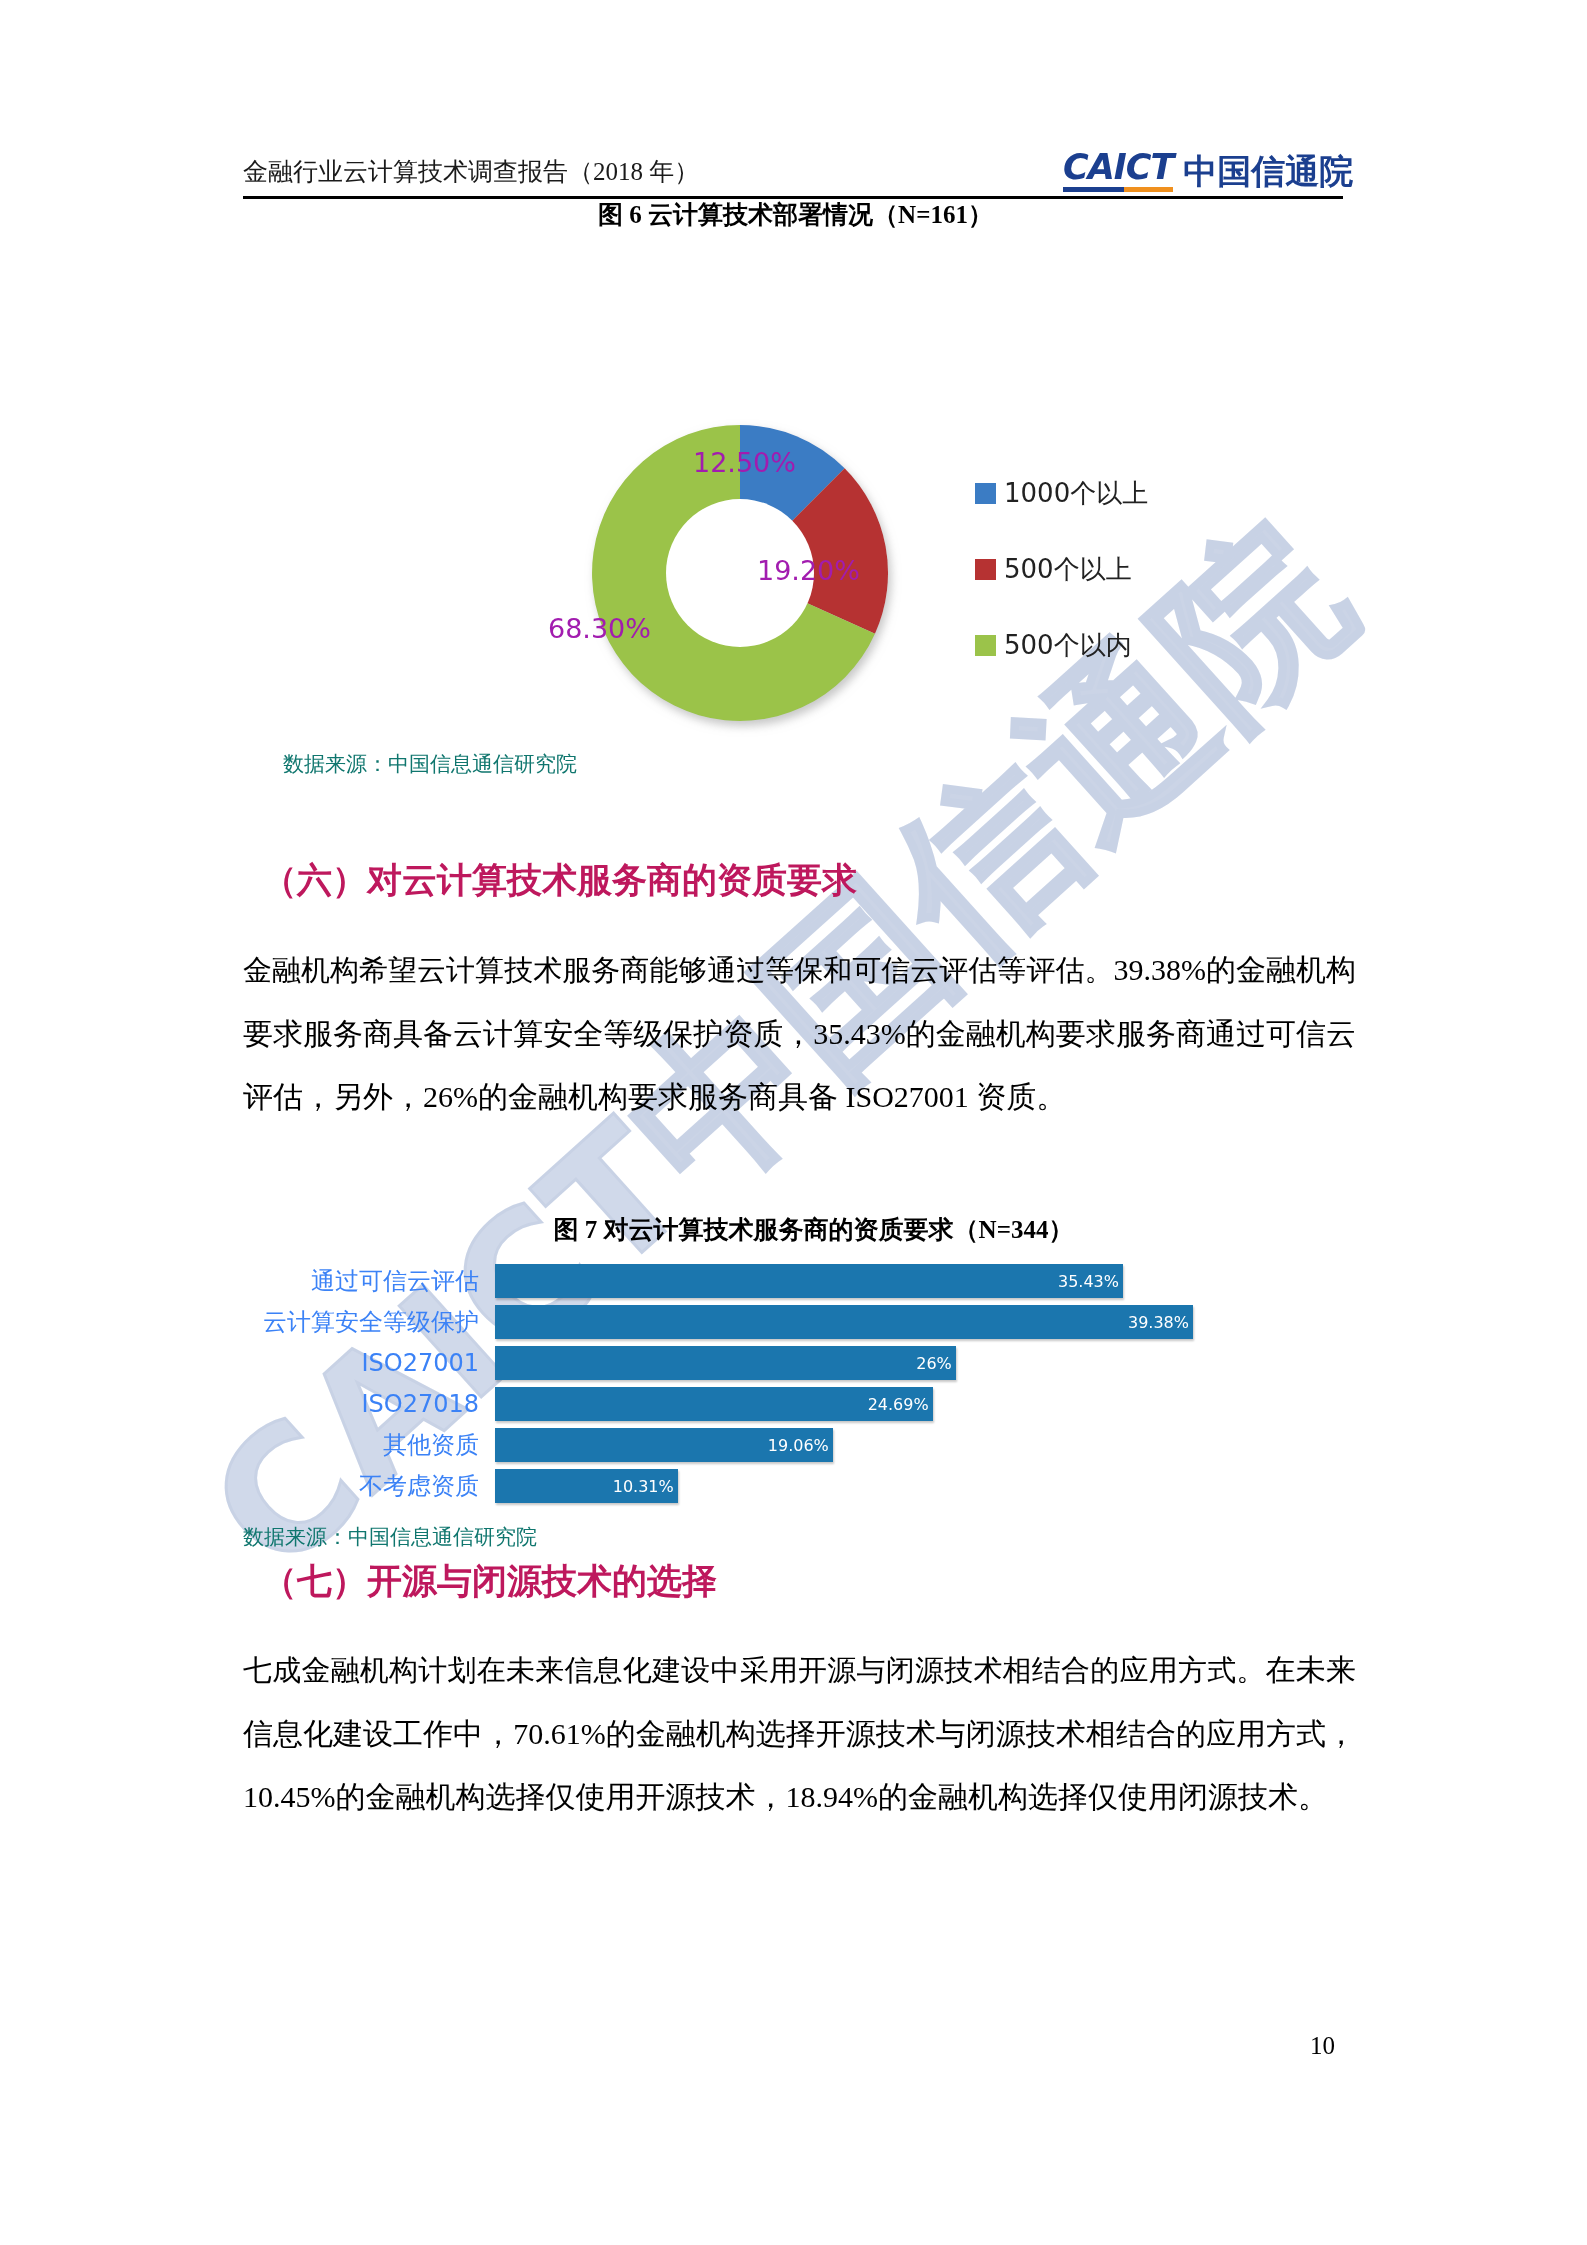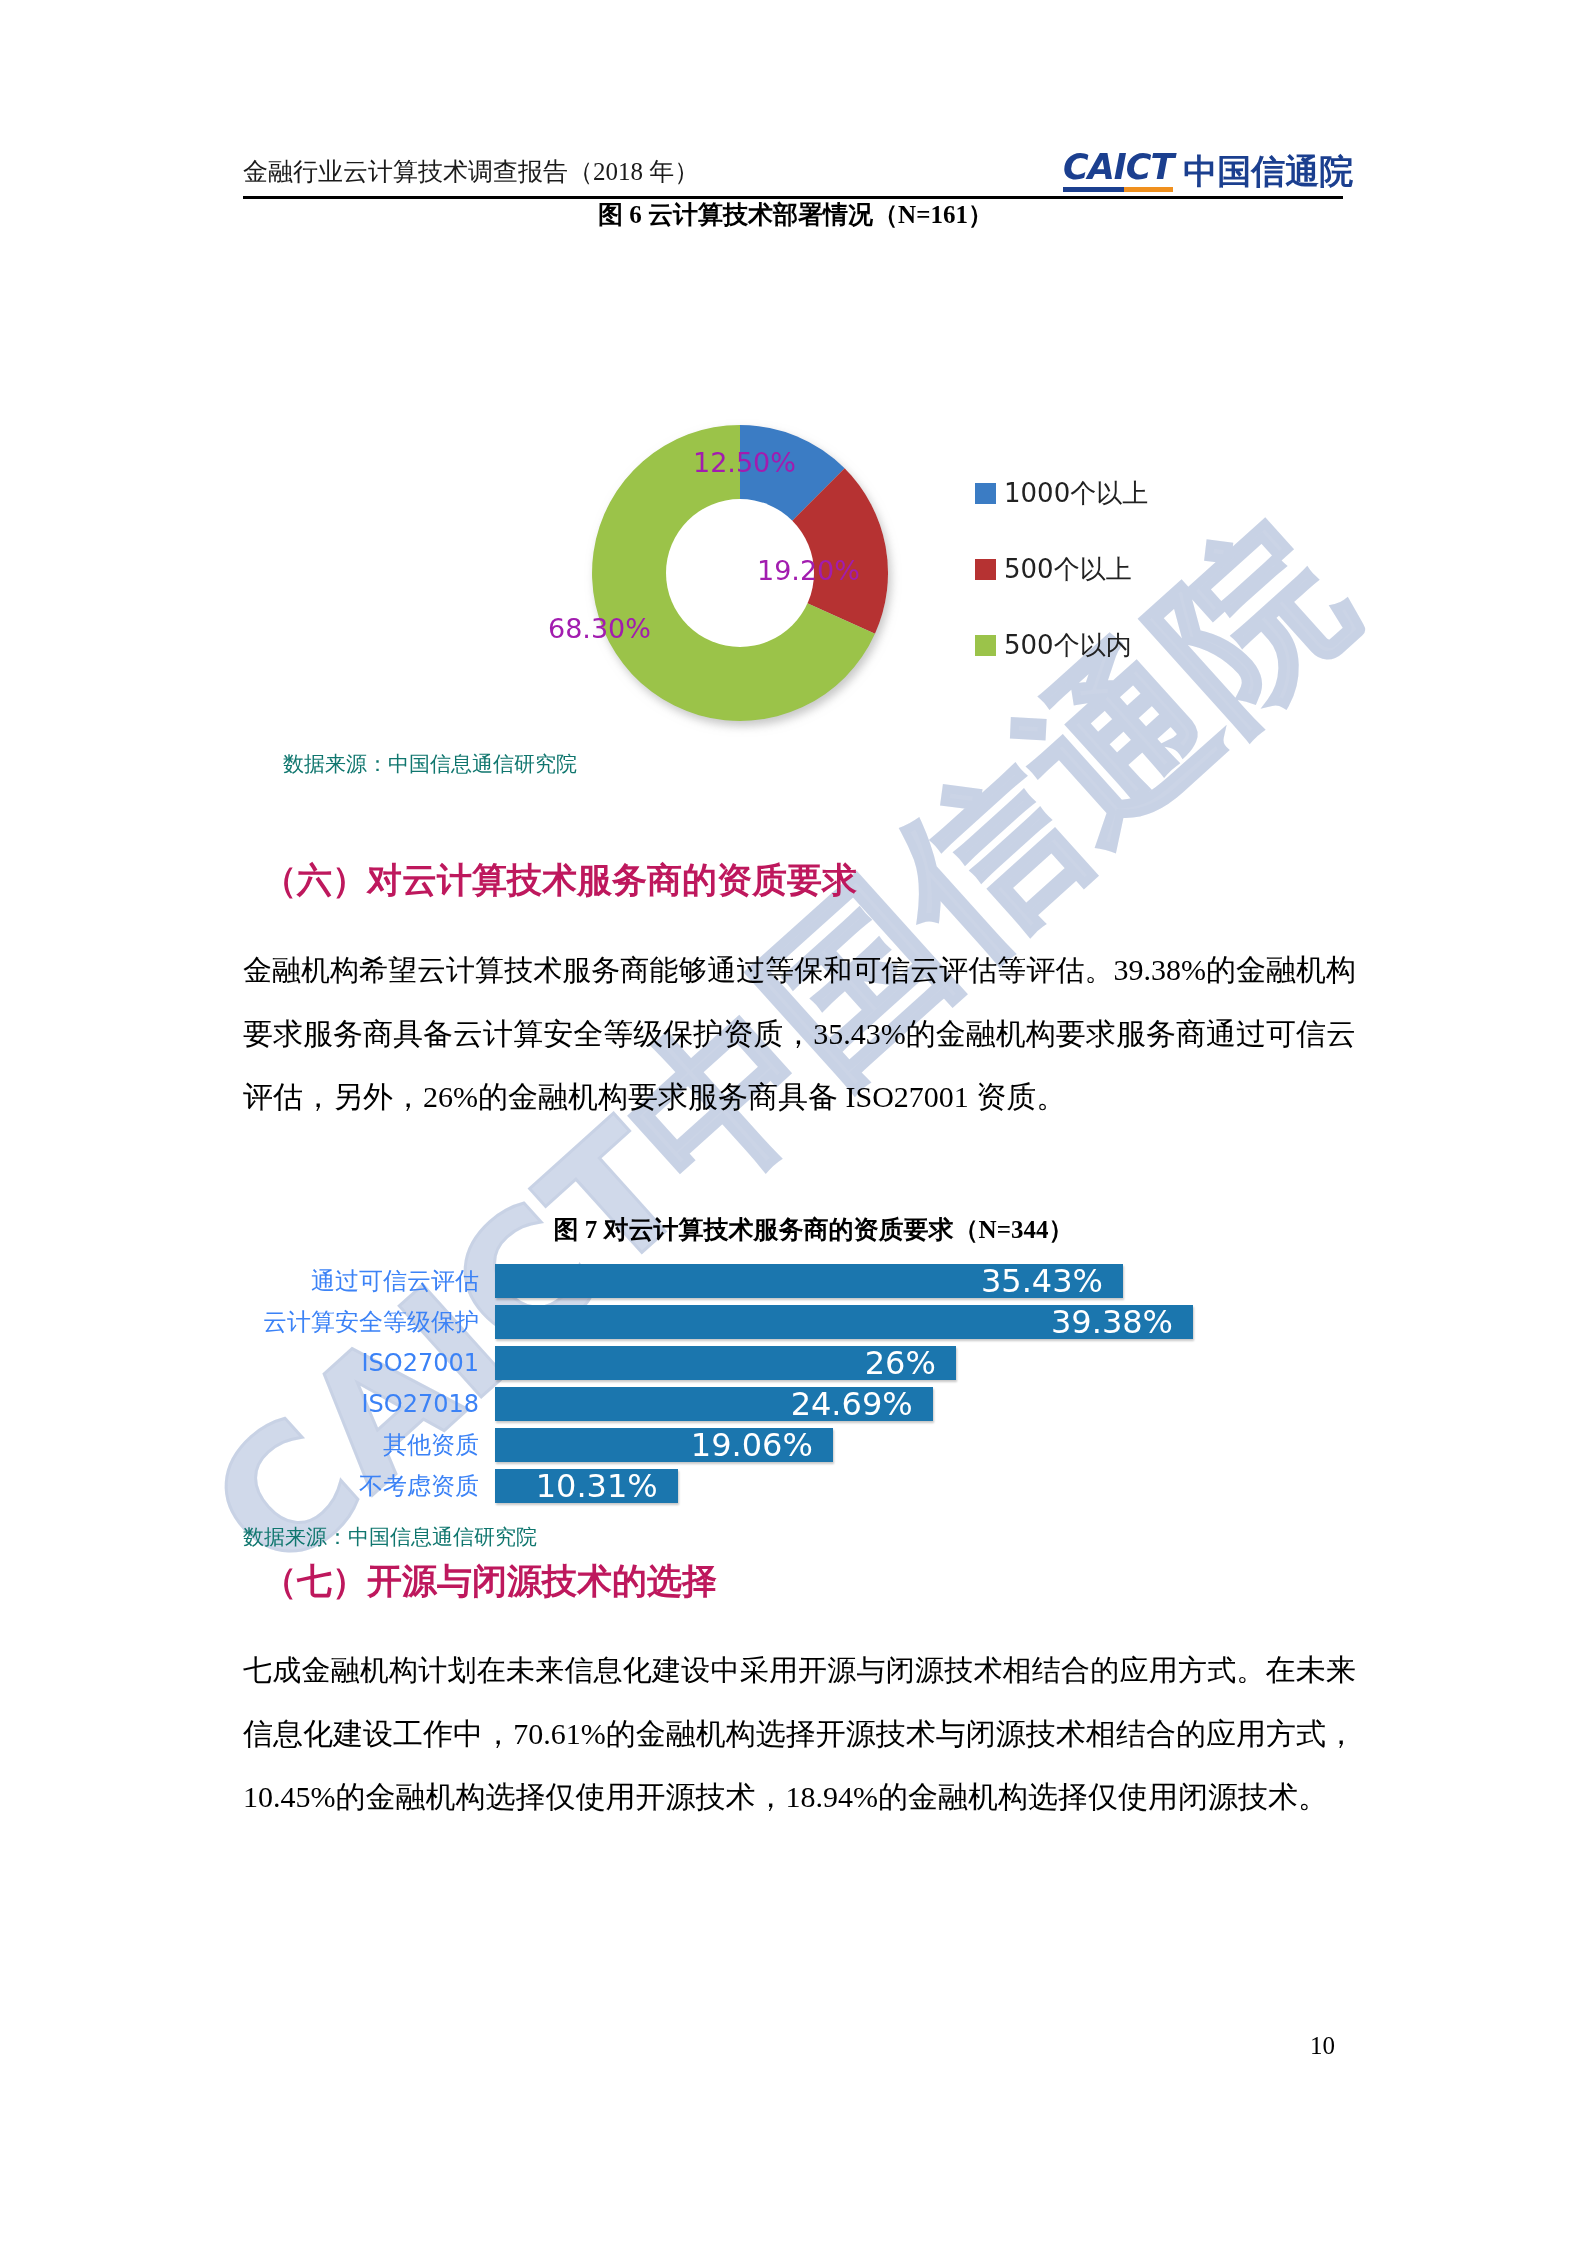--- a/index.html
+++ b/index.html
@@ -252,23 +252,23 @@
     position: relative;
     height: 34px;
     background: #1b76ae;
     box-shadow: 1px 2px 2px rgba(0,0,0,0.22);
     display: flex;
     align-items: center;
     justify-content: flex-end;
   }
   .bar-value {
     font-family: "DejaVu Sans", sans-serif;
-    font-size: 32px;
+    font-size: 16px;
     color: #ffffff;
-    padding-right: 20px;
+    padding-right: 4px;
     white-space: nowrap;
   }
 
   
   .page-number {
     position: absolute;
     left: 1310px;
     top: 2032px;
     font-family: "Liberation Serif", serif;
     font-size: 25px;

